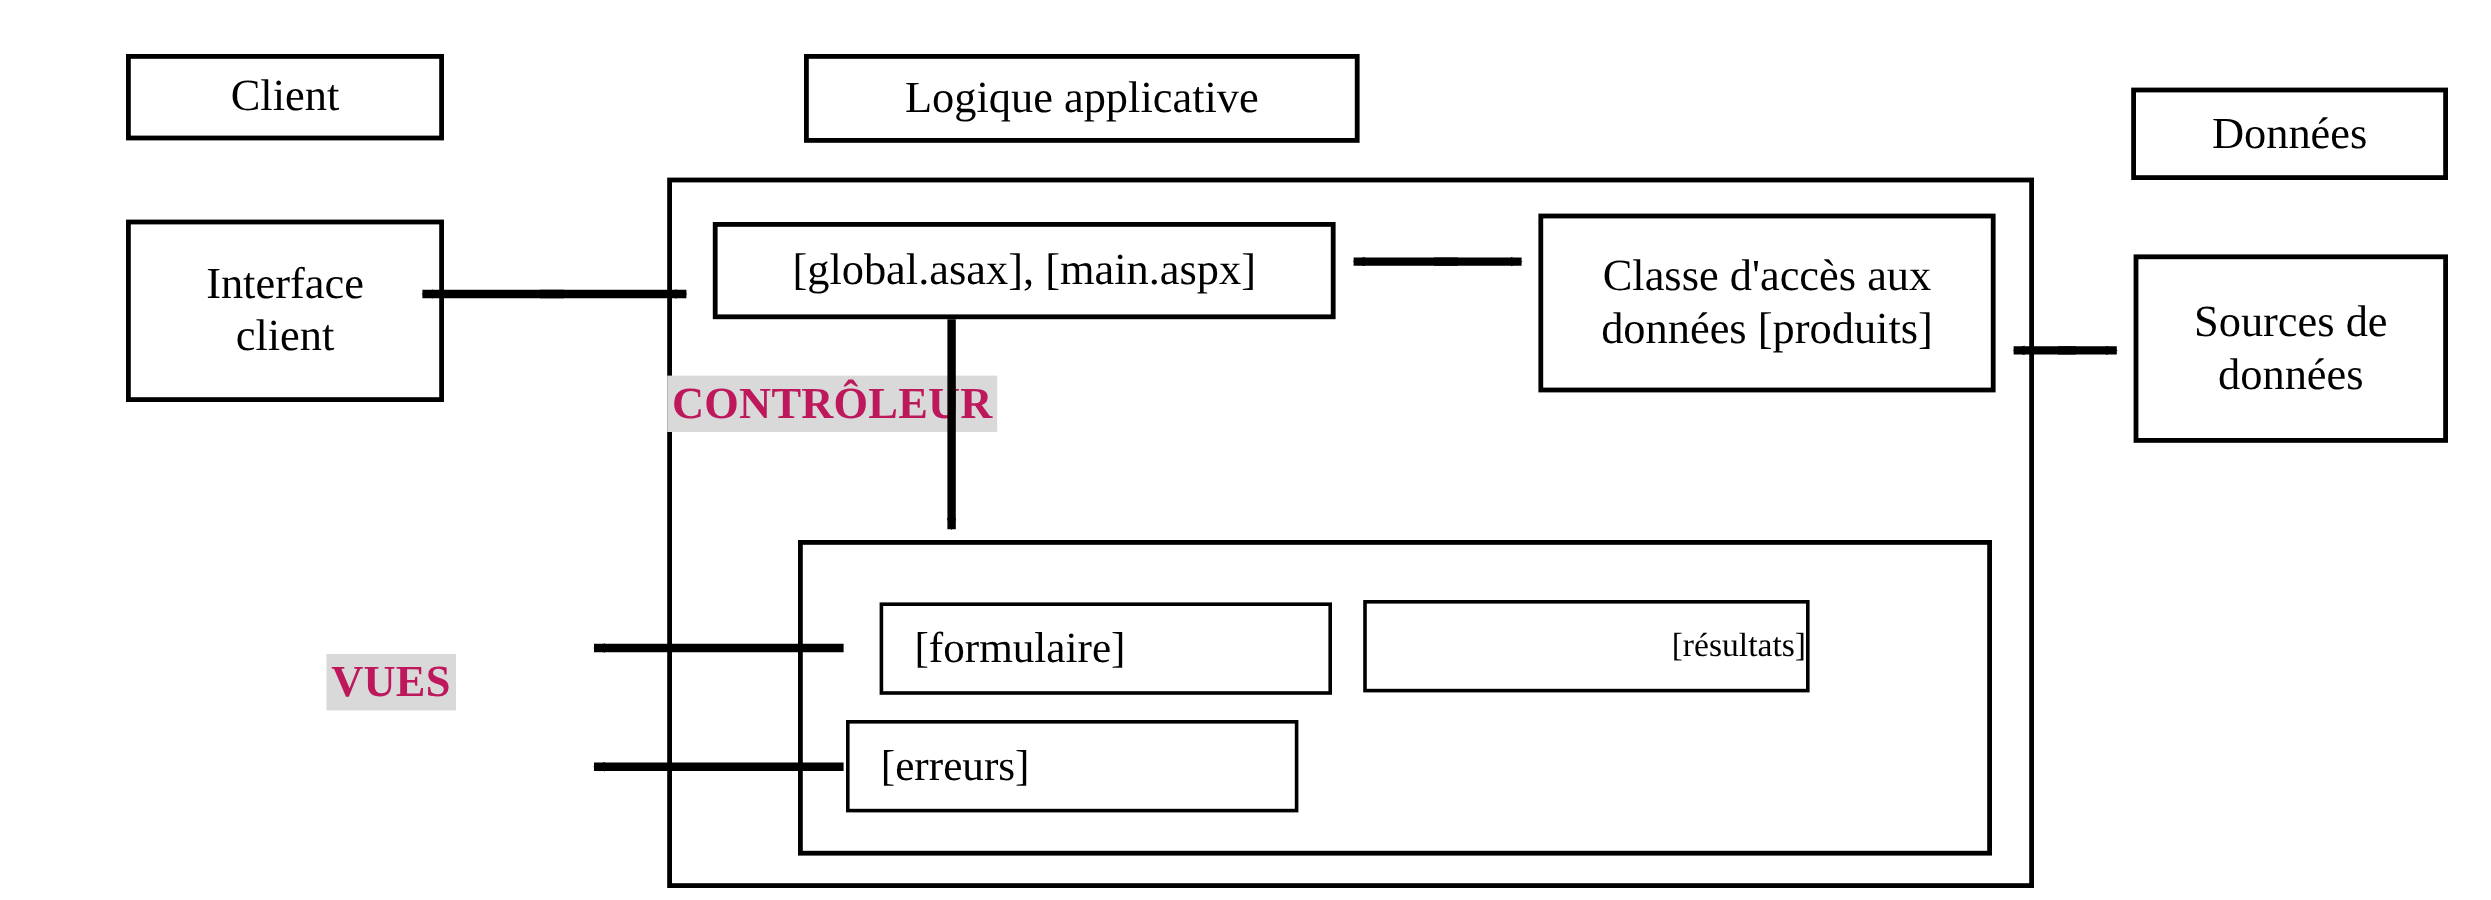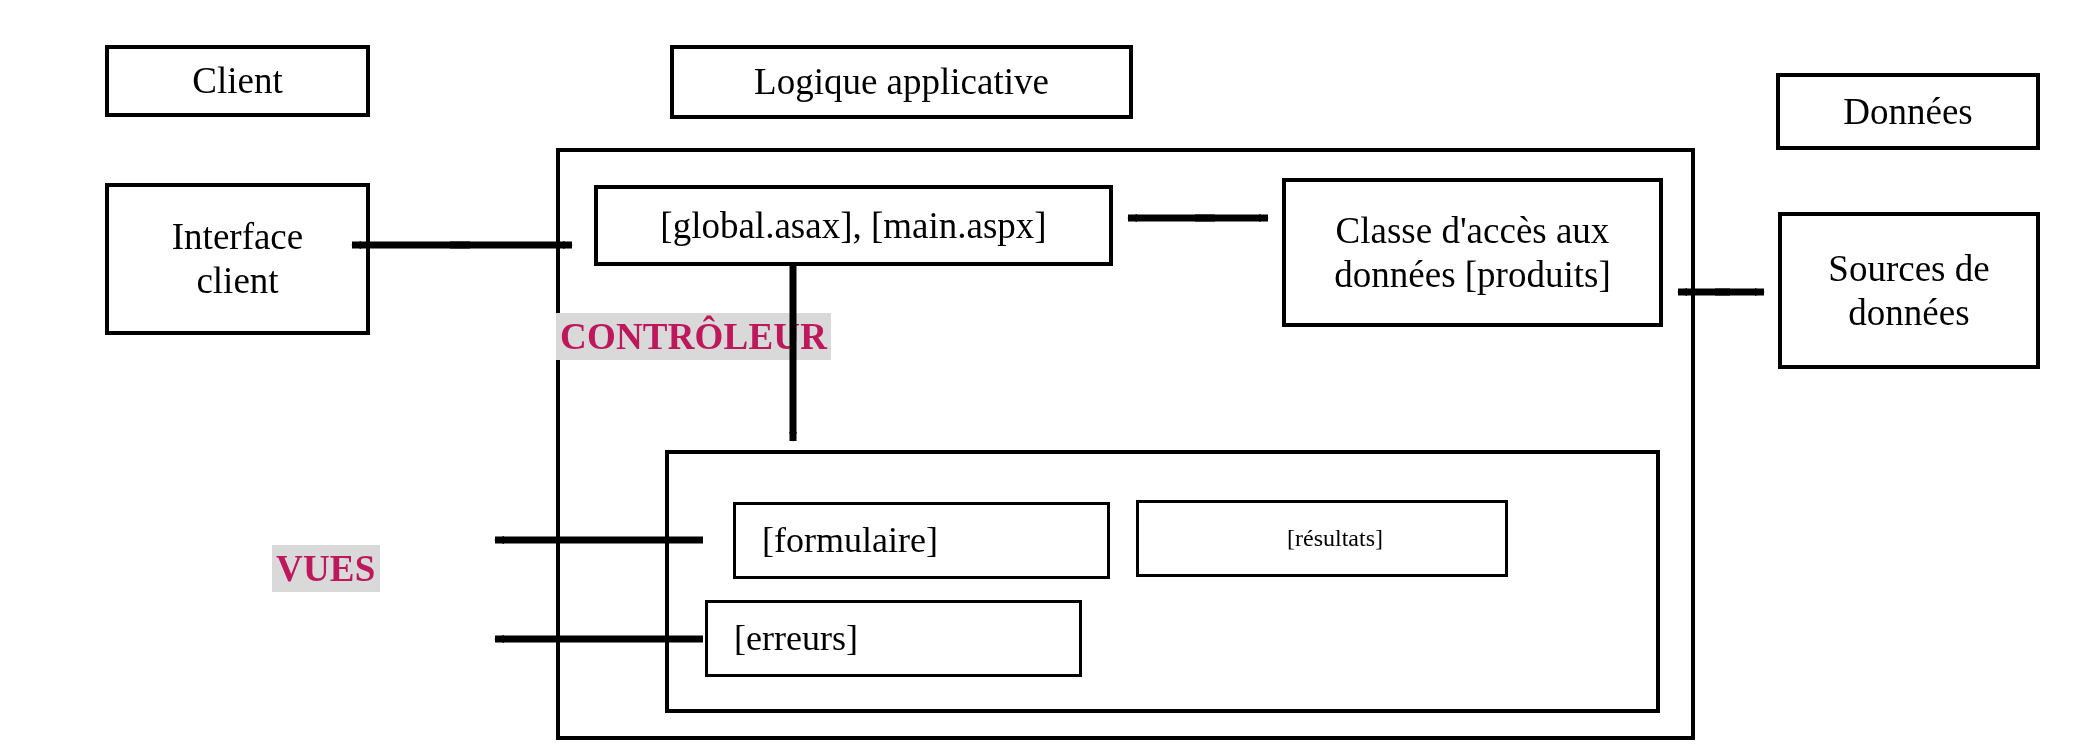--- a/index.html
+++ b/index.html
@@ -90,21 +90,21 @@
     <span class="txt">Classe d'accès aux
 données [produits]</span>
   </div>
 
   <div class="container-box" style="left:665px; top:450px; width:995px; height:263px;"></div>
 
   <div class="box thin" style="left:705px; top:502px; width:377px; height:77px; font-size:36px; justify-content:flex-start; padding-left:26px;margin-left:28px;">
     <span class="txt">[formulaire]</span>
   </div>
 
-  <div class="box thin" style="left:1136px; top:500px; width:372px; height:77px; font-size:24px; justify-content:center; padding-left:26px;">
+  <div class="box thin" style="left:1136px; top:500px; width:372px; height:77px; font-size:28px; justify-content:flex-end; padding-left:26px;">
     <span class="txt">[résultats]</span>
   </div>
 
   <div class="box thin" style="left:705px; top:600px; width:377px; height:77px; font-size:36px; justify-content:flex-start; padding-left:26px;">
     <span class="txt">[erreurs]</span>
   </div>
 
   <div class="lbl" style="left:556px; top:313px; font-size:37px; padding:2px 4px;">CONTRÔLEUR</div>
 
   <div class="lbl" style="left:272px; top:545px; font-size:37px; padding:2px 4px;">VUES</div>

